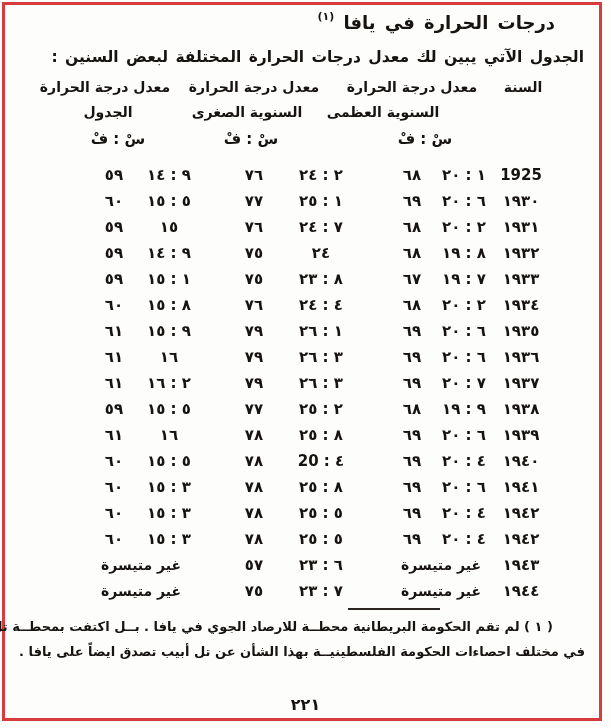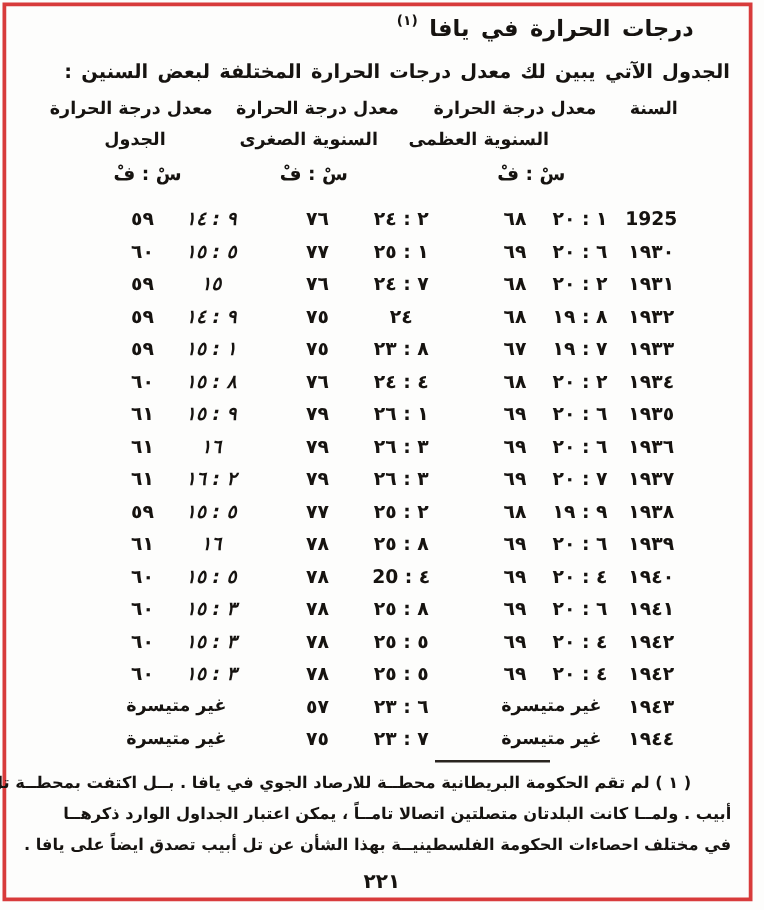--- a/index.html
+++ b/index.html
@@ -41,21 +41,21 @@
   .u-max {left:385px;width:80px;}
   .u-min {left:211px;width:80px;}
   .u-ann {left:78px; width:80px;}
   .tbody{position:absolute;left:0;top:162px;width:611px;padding-left:12px;}
   .trow{position:relative;height:26px;width:611px;}
   .cell{
     position:absolute;top:0;height:26px;line-height:26px;
     text-align:center;font-size:15px;font-weight:700;white-space:nowrap;
   }
   .c-annf{left:78px; width:48px;}
-  .c-annc{left:126px;width:62px;font-style:italic;}
+  .c-annc{left:126px;width:62px;}
   .c-minf{left:222px;width:40px;}
   .c-minc{left:278px;width:62px;}
   .c-maxf{left:380px;width:40px;}
   .c-maxc{left:420px;width:64px;}
   .c-year{left:484px;width:50px;}
   .c-annna{left:68px; width:122px;font-size:14px;}
   .c-maxna{left:370px;width:118px;font-size:14px;}
   .foot-rule{
     position:absolute;left:348px;top:608px;width:92px;height:0;
     border-top:2px solid #2a2520;
@@ -251,17 +251,16 @@
       <span class="cell c-minc num">٢٣ : ٧</span>
       <span class="cell c-maxna ar">غير متيسرة</span>
       <span class="cell c-year num">١٩٤٤</span>
     </div>
   </div>
 
 <div class="foot-rule"></div>
 
 <div class="footnote ar">
   <div class="fn-l1">( ١ ) لم تقم الحكومة البريطانية محطــة للارصاد الجوي في يافا . بــل اكتفت  بمحطــة تل</div>
-  <div>أبيب . ولمــا كانت البلدتان متصلتين اتصالا تامــاً ، يمكن اعتبار الجداول الوارد ذكرهــا</div>
   <div>في مختلف احصاءات الحكومة الفلسطينيــة بهذا الشأن عن تل أبيب تصدق ايضاً على يافا .</div>
 </div>
 
 <div class="pageno num">٢٢١</div>
 
 </body></html>

